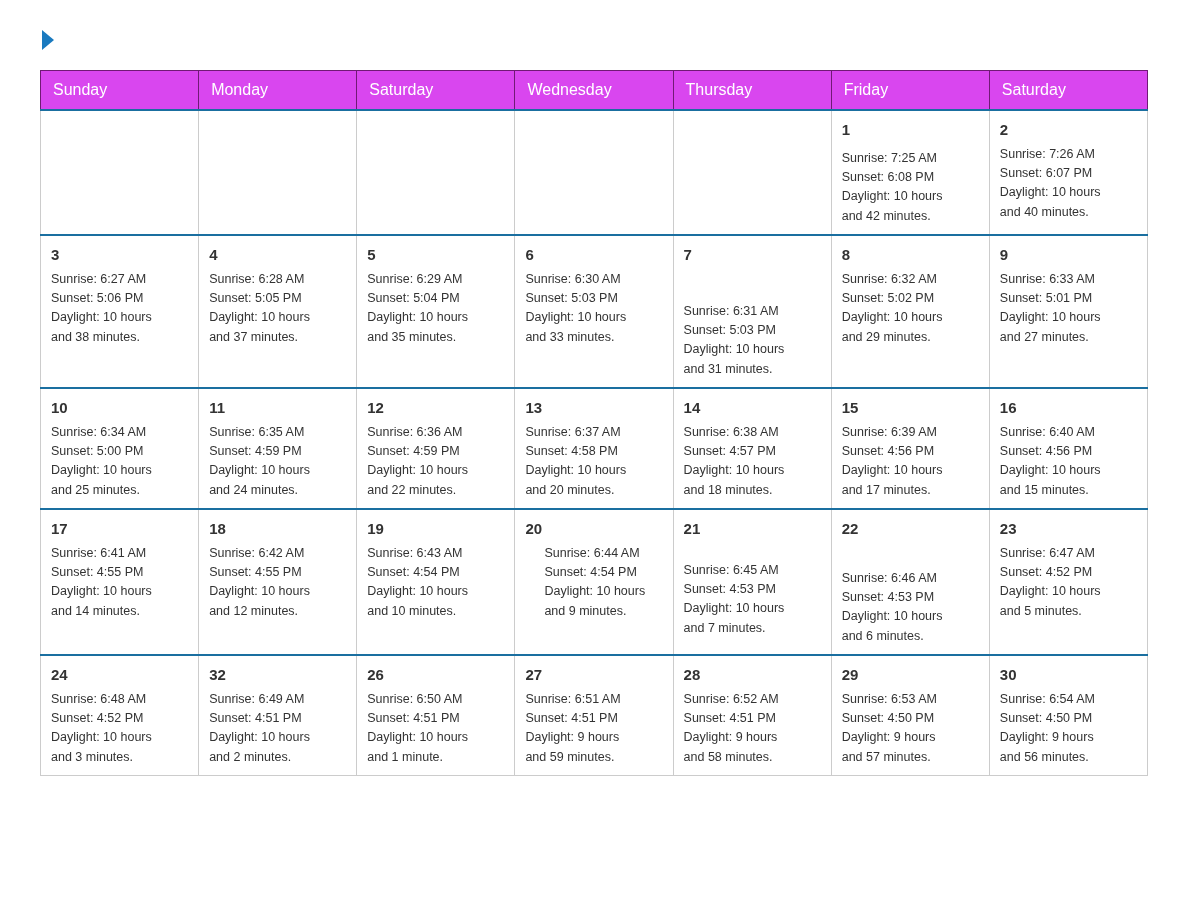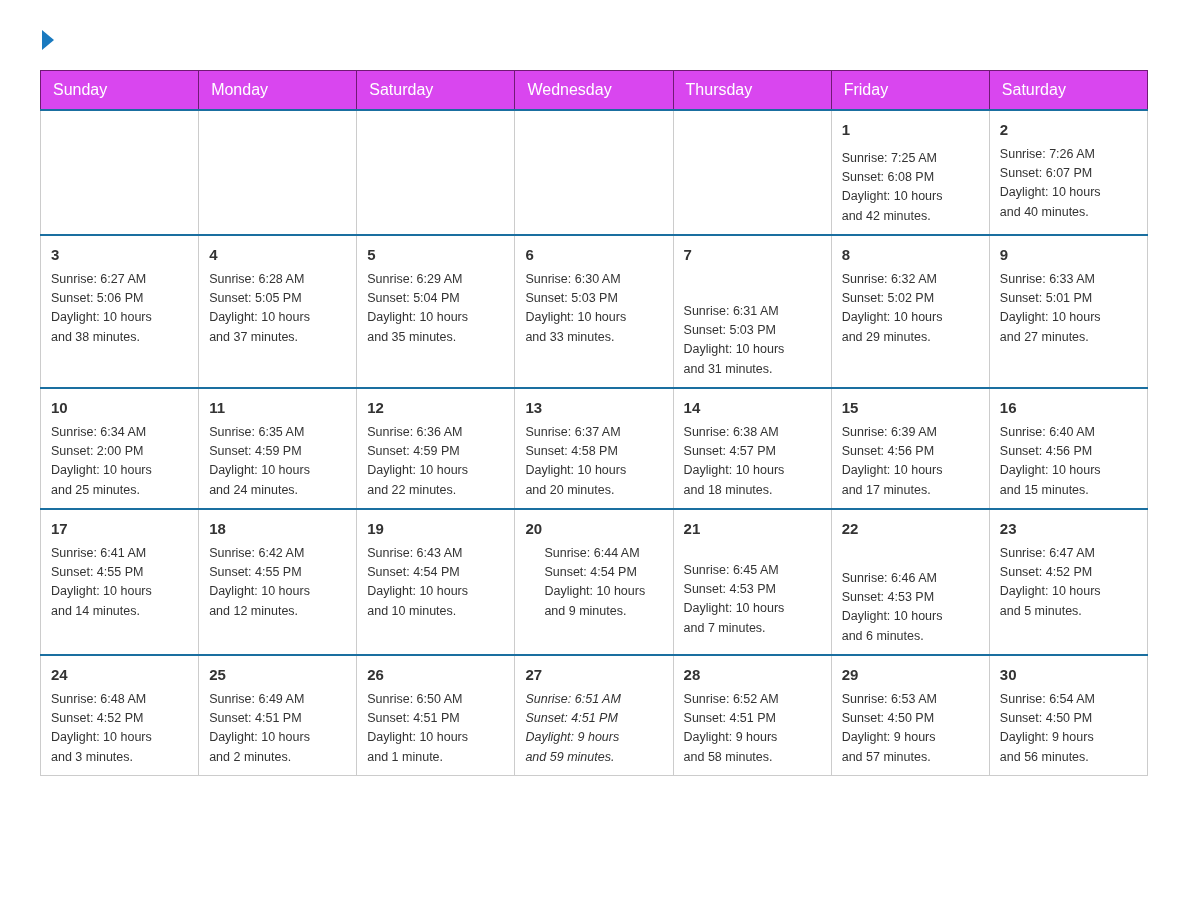--- a/index.html
+++ b/index.html
@@ -206,21 +206,21 @@
           <div class="day-info" style="white-space: pre-line;">Sunrise: 6:33 AM
 Sunset: 5:01 PM
 Daylight: 10 hours
 and 27 minutes.</div>
         </td>
       </tr>
       <tr>
         <td>
           <span class="day-number">10</span>
           <div class="day-info" style="white-space: pre-line;">Sunrise: 6:34 AM
-Sunset: 2:00 PM
+Sunset: 5:00 PM
 Daylight: 10 hours
 and 25 minutes.</div>
         </td>
         <td>
           <span class="day-number">11</span>
           <div class="day-info" style="white-space: pre-line;">Sunrise: 6:35 AM
 Sunset: 4:59 PM
 Daylight: 10 hours
 and 24 minutes.</div>
         </td>
@@ -313,36 +313,36 @@
       </tr>
       <tr>
         <td>
           <span class="day-number">24</span>
           <div class="day-info" style="white-space: pre-line;">Sunrise: 6:48 AM
 Sunset: 4:52 PM
 Daylight: 10 hours
 and 3 minutes.</div>
         </td>
         <td>
-          <span class="day-number">25</span>
+          <span class="day-number">32</span>
           <div class="day-info" style="white-space: pre-line;">Sunrise: 6:49 AM
 Sunset: 4:51 PM
 Daylight: 10 hours
 and 2 minutes.</div>
         </td>
         <td>
           <span class="day-number">26</span>
           <div class="day-info" style="white-space: pre-line;">Sunrise: 6:50 AM
 Sunset: 4:51 PM
 Daylight: 10 hours
 and 1 minute.</div>
         </td>
         <td>
           <span class="day-number">27</span>
-          <div class="day-info" style="white-space: pre-line; font-style: italic;">Sunrise: 6:51 AM
+          <div class="day-info" style="white-space: pre-line;">Sunrise: 6:51 AM
 Sunset: 4:51 PM
 Daylight: 9 hours
 and 59 minutes.</div>
         </td>
         <td>
           <span class="day-number">28</span>
           <div class="day-info" style="white-space: pre-line;">Sunrise: 6:52 AM
 Sunset: 4:51 PM
 Daylight: 9 hours
 and 58 minutes.</div>

